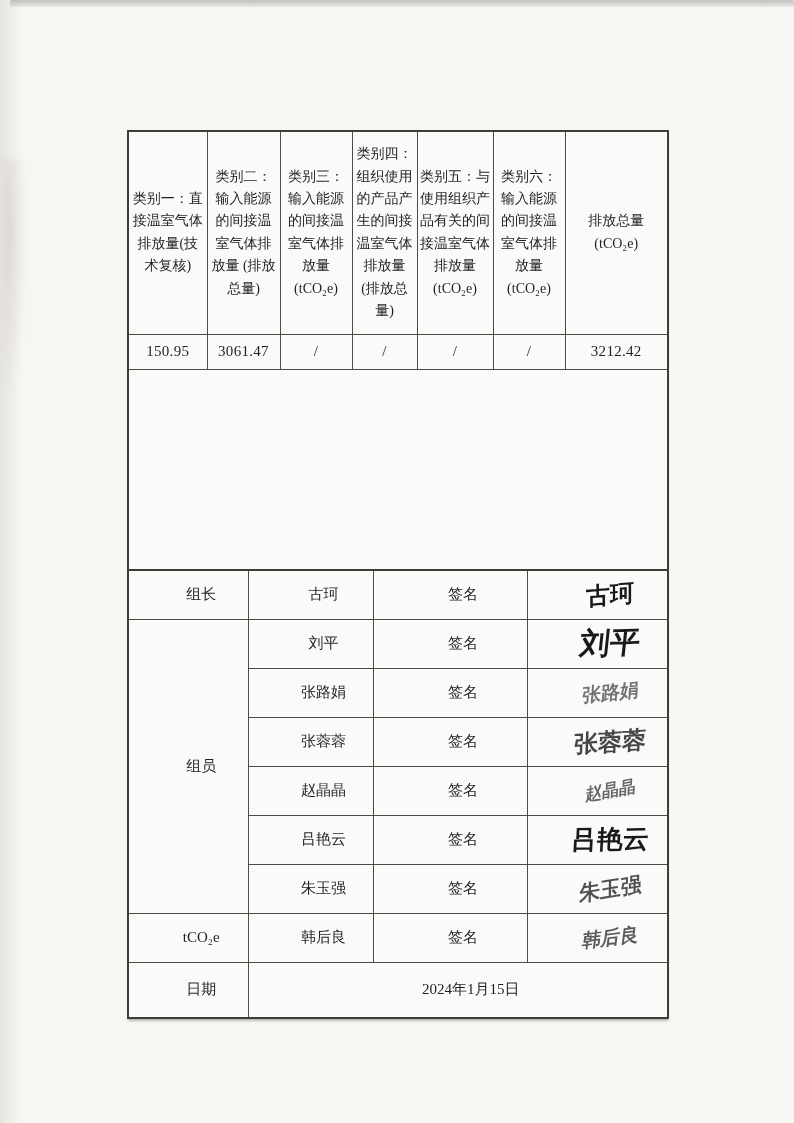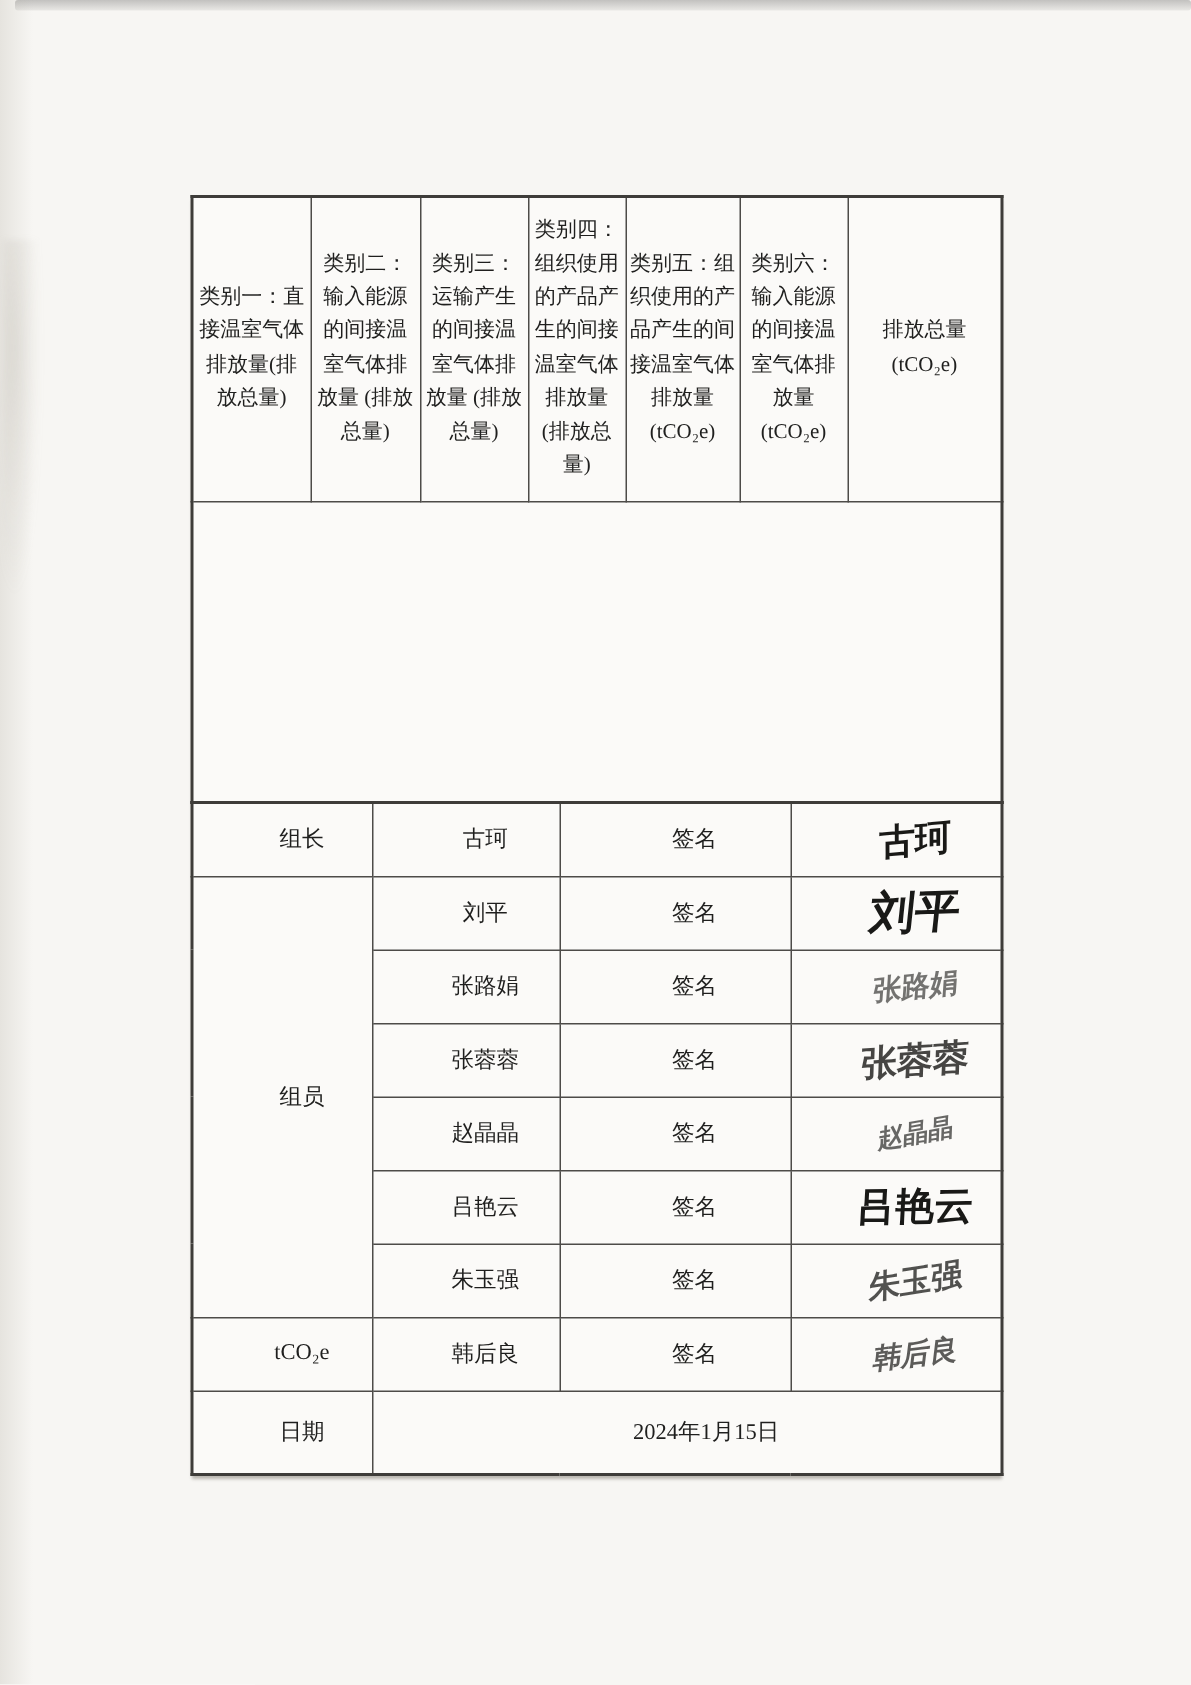--- a/index.html
+++ b/index.html
@@ -73,27 +73,36 @@
       <col style="width:79px">
         <col style="width:73px">
         <col style="width:72px">
       <col style="width:65px">
         <col style="width:76px">
         <col style="width:72px">
       <col style="width:103px">
     </colgroup>
     <tbody>
       <tr style="height:203px">
-        <th>类别一：直接温室气体排放量(排放总量)</th>
+        <th>类别一：直接温室气体排放量(技术复核)</th>
         <th>类别二：输入能源的间接温室气体排放量 (排放总量)</th>
-        <th>类别三：运输产生的间接温室气体排放量 (排放总量)</th>
+        <th>类别三：输入能源的间接温室气体排放量 (tCO₂e)</th>
         <th>类别四：组织使用的产品产生的间接温室气体排放量 (排放总量)</th>
-        <th>类别五：组织使用的产品产生的间接温室气体排放量 (tCO₂e)</th>
+        <th>类别五：与使用组织产品有关的间接温室气体排放量 (tCO₂e)</th>
         <th>类别六：输入能源的间接温室气体排放量 (tCO₂e)</th>
         <th>排放总量 (tCO₂e)</th>
+      </tr>
+      <tr>
+        <td class="val">150.95</td>
+        <td class="val">3061.47</td>
+        <td class="val">/</td>
+        <td class="val">/</td>
+        <td class="val">/</td>
+        <td class="val">/</td>
+        <td class="val">3212.42</td>
       </tr>
       <tr>
         <td class="empty-cell" colspan="7"></td>
       </tr>
     </tbody>
   </table>
 
   <table id="signature-table">
     <colgroup>
       <col style="width:120px">

